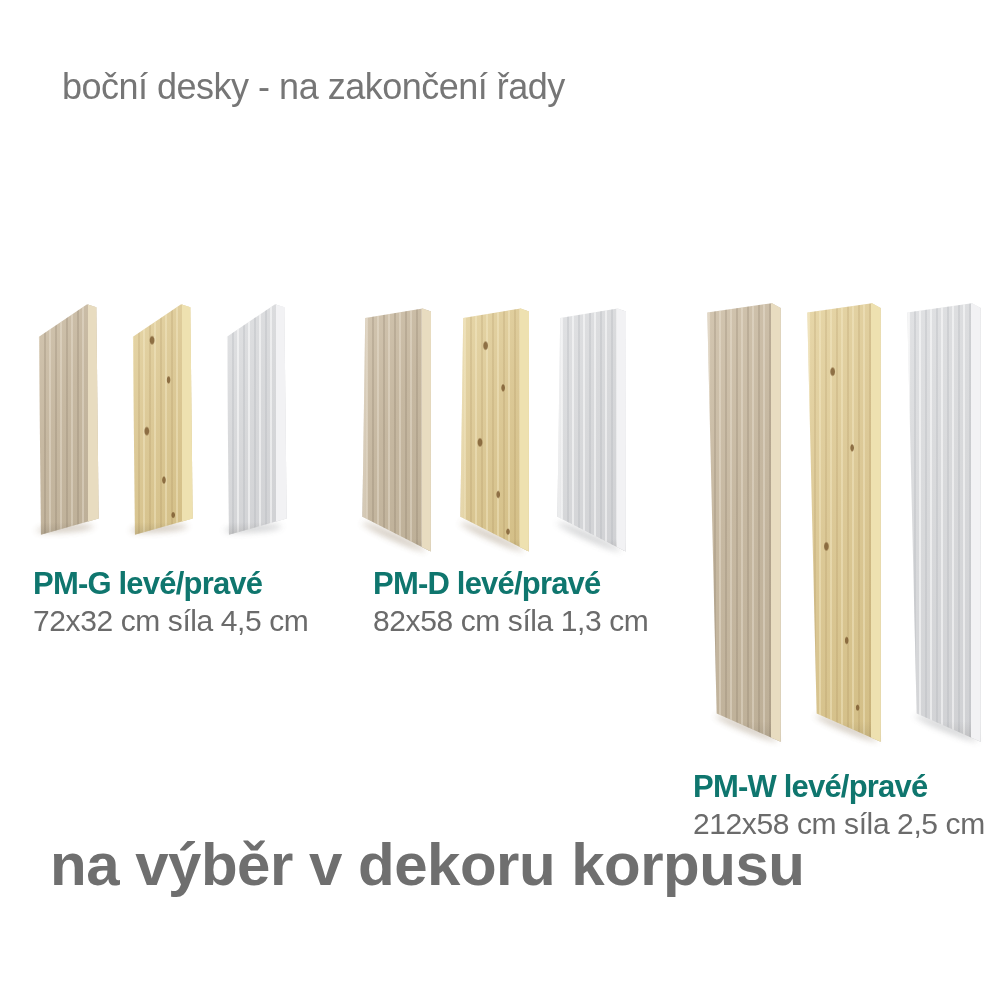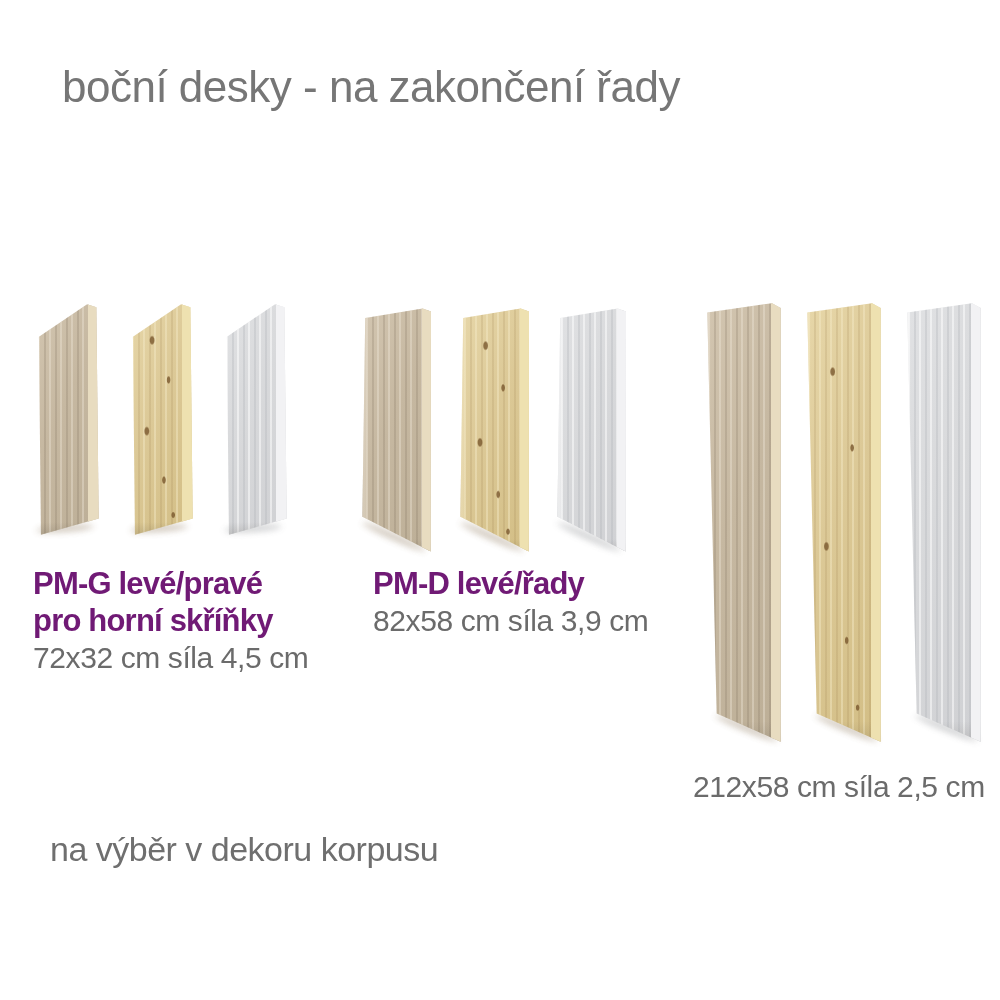--- a/index.html
+++ b/index.html
@@ -1,20 +1,20 @@
 <!DOCTYPE html>
 <html><head>
 <meta charset="utf-8">
 <style>
   html,body{margin:0;padding:0;background:#ffffff;}
   body{width:1000px;height:1000px;font-family:"Liberation Sans",sans-serif;}
   .canvas{position:relative;width:1000px;height:1000px;background:#ffffff;overflow:hidden;}
 
   
-  .title{position:absolute;left:62px;top:56px;font-size:44px;line-height:61px;
+  .title{position:absolute;left:62px;top:56px;font-size:36px;line-height:61px;
          color:#767676;font-weight:400;letter-spacing:-0.5px;}
 
   
   .group{position:absolute;}
   .g1{left:33px;top:303px;}
   .g2{left:361px;top:306px;}
   .g3{left:703px;top:300px;}
 
   .panel-row{position:relative;}
   .panel-wrap{position:absolute;top:0;}
@@ -46,25 +46,25 @@
   .panel-shadow{position:absolute;height:7px;border-radius:50%;filter:blur(3px);opacity:0.85;}
   .g1 .panel-shadow{left:3px;top:222px;width:58px;transform:rotate(-4deg);}
   .g2 .panel-shadow{left:1px;top:213px;width:70px;transform:rotate(24deg);transform-origin:left center;}
   .g3 .panel-shadow{left:12px;top:412px;width:68px;transform:rotate(22deg);transform-origin:left center;}
 
   
   .label{position:absolute;white-space:nowrap;}
   .g1 .label{left:0;top:262px;}
   .g2 .label{left:12px;top:259px;}
   .g3 .label{left:-10px;top:468px;}
-  .label .code,.label .usage{font-weight:700;font-size:31px;line-height:37px;color:#701a75;letter-spacing:-0.8px;}
+  .label .code,.label .usage{font-weight:700;font-size:31px;line-height:37px;color:#0f766e;letter-spacing:-0.8px;}
   .label .size{font-weight:400;font-size:30px;line-height:38px;color:#6b6b6b;letter-spacing:-0.4px;}
 
-  .footer-note{position:absolute;left:50px;top:830px;font-size:34px;color:#6f6f6f;
-               font-weight:400;letter-spacing:-0.5px;}
+  .footer-note{position:absolute;left:50px;top:830px;font-size:60px;color:#6f6f6f;
+               font-weight:700;letter-spacing:-0.5px;}
 </style>
 </head>
 <body>
 
 <div class="canvas">
 
   <div class="title">
     <div>boční desky - na zakončení řady</div>
   </div>
 
@@ -78,61 +78,61 @@
           <div class="panel-shadow" style="background: rgba(139, 117, 88, 0.45);"></div>
           <div class="panel" style="--base: #dcc997; --highlight: #e7d7a9; --shade: #d2bd84; --edge: #eee1b0; --streak-dark: rgba(150,120,70,0.16); --streak-light: rgba(246,236,202,0.42); --knot: rgba(121,87,45,0.8);"></div>
         </div>
         <div class="panel-wrap">
           <div class="panel-shadow" style="background: rgba(150, 152, 156, 0.5);"></div>
           <div class="panel" style="--base: #d8d9db; --highlight: #e1e2e4; --shade: #cfd0d3; --edge: #f2f2f4; --streak-dark: rgba(176,179,184,0.32); --streak-light: rgba(255,255,255,0.5); --knot: rgba(0,0,0,0);"></div>
         </div>
       </div>
     <div class="label">
       <div class="code">PM-G levé/pravé</div>
-      <div class="usage">pro horní skříňky</div>
       <div class="size">72x32 cm síla 4,5 cm</div>
     </div>
   </section>
 
   <section class="group g2">
     <div class="panel-row">
         <div class="panel-wrap">
           <div class="panel-shadow" style="background: rgba(139, 117, 88, 0.45);"></div>
           <div class="panel" style="--base: #c6b8a1; --highlight: #d3c6b1; --shade: #bcae96; --edge: #e8dcc0; --streak-dark: rgba(124,109,90,0.22); --streak-light: rgba(240,232,218,0.38); --knot: rgba(0,0,0,0);"></div>
         </div>
         <div class="panel-wrap">
           <div class="panel-shadow" style="background: rgba(139, 117, 88, 0.45);"></div>
           <div class="panel" style="--base: #dcc997; --highlight: #e7d7a9; --shade: #d2bd84; --edge: #eee1b0; --streak-dark: rgba(150,120,70,0.16); --streak-light: rgba(246,236,202,0.42); --knot: rgba(121,87,45,0.8);"></div>
         </div>
         <div class="panel-wrap">
           <div class="panel-shadow" style="background: rgba(150, 152, 156, 0.5);"></div>
           <div class="panel" style="--base: #d8d9db; --highlight: #e1e2e4; --shade: #cfd0d3; --edge: #f2f2f4; --streak-dark: rgba(176,179,184,0.32); --streak-light: rgba(255,255,255,0.5); --knot: rgba(0,0,0,0);"></div>
         </div>
       </div>
     <div class="label">
-      <div class="code">PM-D levé/řady</div>
-      <div class="size">82x58 cm síla 3,9 cm</div>
+      <div class="code">PM-D levé/pravé</div>
+      <div class="size">82x58 cm síla 1,3 cm</div>
     </div>
   </section>
 
   <section class="group g3">
     <div class="panel-row">
         <div class="panel-wrap">
           <div class="panel-shadow" style="background: rgba(139, 117, 88, 0.45);"></div>
           <div class="panel" style="--base: #c6b8a1; --highlight: #d3c6b1; --shade: #bcae96; --edge: #e8dcc0; --streak-dark: rgba(124,109,90,0.22); --streak-light: rgba(240,232,218,0.38); --knot: rgba(0,0,0,0);"></div>
         </div>
         <div class="panel-wrap">
           <div class="panel-shadow" style="background: rgba(139, 117, 88, 0.45);"></div>
           <div class="panel" style="--base: #dcc997; --highlight: #e7d7a9; --shade: #d2bd84; --edge: #eee1b0; --streak-dark: rgba(150,120,70,0.16); --streak-light: rgba(246,236,202,0.42); --knot: rgba(121,87,45,0.8);"></div>
         </div>
         <div class="panel-wrap">
           <div class="panel-shadow" style="background: rgba(150, 152, 156, 0.5);"></div>
           <div class="panel" style="--base: #d8d9db; --highlight: #e1e2e4; --shade: #cfd0d3; --edge: #f2f2f4; --streak-dark: rgba(176,179,184,0.32); --streak-light: rgba(255,255,255,0.5); --knot: rgba(0,0,0,0);"></div>
         </div>
       </div>
     <div class="label">
+      <div class="code">PM-W levé/pravé</div>
       <div class="size">212x58 cm síla 2,5 cm</div>
     </div>
   </section>
 
   <div class="footer-note">na výběr v dekoru korpusu</div>
 
 </div>
 
 </body></html>

